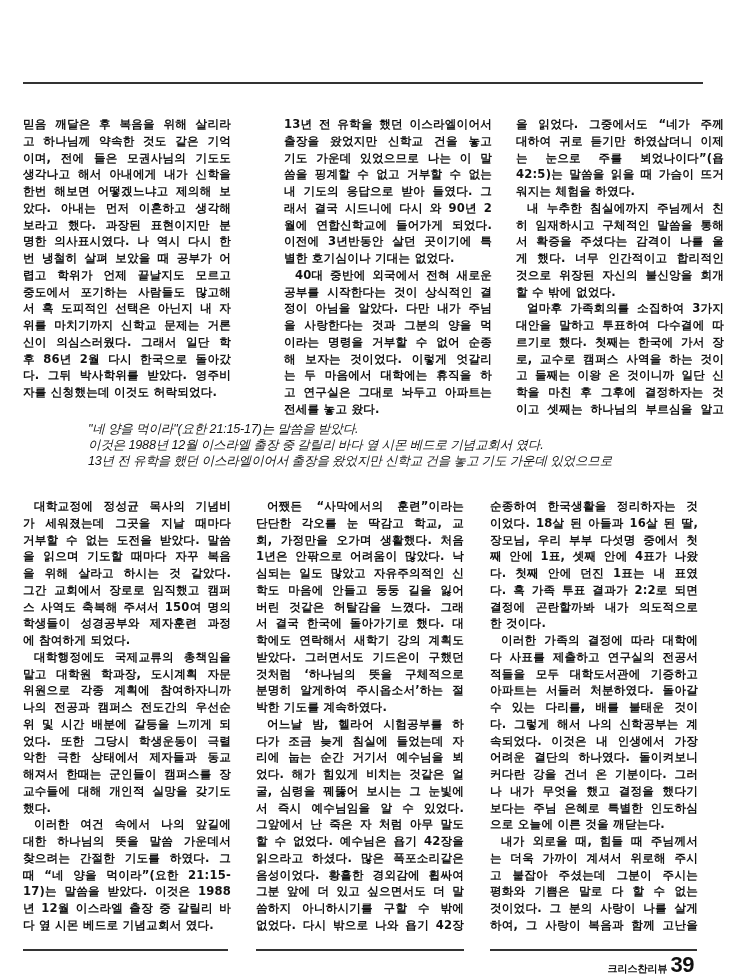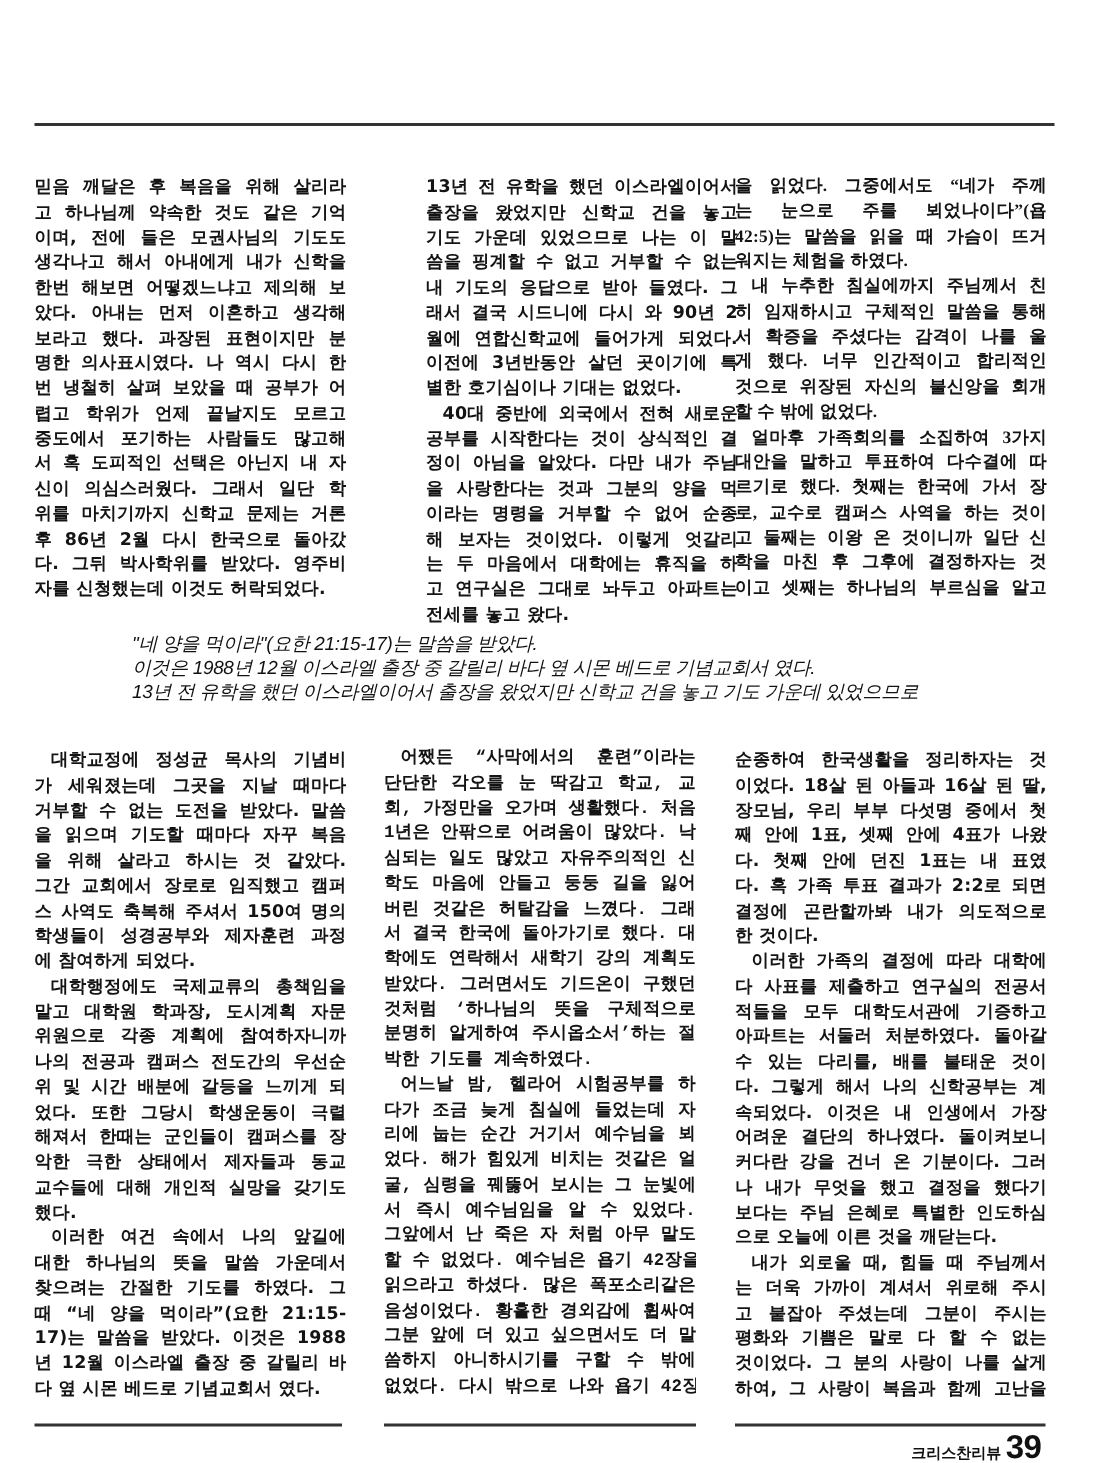--- a/index.html
+++ b/index.html
@@ -31,22 +31,22 @@
     <span class="ln">이며, 전에 들은 모권사님의 기도도</span>
     <span class="ln">생각나고 해서 아내에게 내가 신학을</span>
     <span class="ln">한번 해보면 어떻겠느냐고 제의해 보</span>
     <span class="ln">았다. 아내는 먼저 이혼하고 생각해</span>
     <span class="ln">보라고 했다. 과장된 표현이지만 분</span>
     <span class="ln">명한 의사표시였다. 나 역시 다시 한</span>
     <span class="ln">번 냉철히 살펴 보았을 때 공부가 어</span>
     <span class="ln">렵고 학위가 언제 끝날지도 모르고</span>
     <span class="ln">중도에서 포기하는 사람들도 많고해</span>
     <span class="ln">서 혹 도피적인 선택은 아닌지 내 자</span>
+    <span class="ln">위를 마치기까지 신학교 문제는 거론</span>
     <span class="ln">신이 의심스러웠다. 그래서 일단 학</span>
-    <span class="ln">위를 마치기까지 신학교 문제는 거론</span>
     <span class="ln">후 86년 2월 다시 한국으로 돌아갔</span>
     <span class="ln">다. 그뒤 박사학위를 받았다. 영주비</span>
     <span class="ln last">자를 신청했는데 이것도 허락되었다.</span>
   </div>
 <div class="col" style="left:256px; top:116px;margin-left:28px;">
     <span class="ln">13년 전 유학을 했던 이스라엘이어서</span>
     <span class="ln">출장을 왔었지만 신학교 건을 놓고</span>
     <span class="ln">기도 가운데 있었으므로 나는 이 말</span>
     <span class="ln">씀을 핑계할 수 없고 거부할 수 없는</span>
     <span class="ln">내 기도의 응답으로 받아 들였다. 그</span>
@@ -57,22 +57,23 @@
     <span class="ln indent">40대 중반에 외국에서 전혀 새로운</span>
     <span class="ln">공부를 시작한다는 것이 상식적인 결</span>
     <span class="ln">정이 아님을 알았다. 다만 내가 주님</span>
     <span class="ln">을 사랑한다는 것과 그분의 양을 먹</span>
     <span class="ln">이라는 명령을 거부할 수 없어 순종</span>
     <span class="ln">해 보자는 것이었다. 이렇게 엇갈리</span>
     <span class="ln">는 두 마음에서 대학에는 휴직을 하</span>
     <span class="ln">고 연구실은 그대로 놔두고 아파트는</span>
     <span class="ln last">전세를 놓고 왔다.</span>
   </div>
-<div class="col" style="left:490px; top:116px;font-family:Liberation Serif, serif;">
+<div class="col" style="left:516px; top:116px;">
     <span class="ln">을 읽었다. 그중에서도 “네가 주께</span>
+    <span class="ln">대하여 귀로 듣기만 하였삽더니 이제</span>
     <span class="ln">는 눈으로 주를 뵈었나이다”(욥</span>
     <span class="ln">42:5)는 말씀을 읽을 때 가슴이 뜨거</span>
     <span class="ln last">워지는 체험을 하였다.</span>
     <span class="ln indent">내 누추한 침실에까지 주님께서 친</span>
     <span class="ln">히 임재하시고 구체적인 말씀을 통해</span>
     <span class="ln">서 확증을 주셨다는 감격이 나를 울</span>
     <span class="ln">게 했다. 너무 인간적이고 합리적인</span>
     <span class="ln">것으로 위장된 자신의 불신앙을 회개</span>
     <span class="ln last">할 수 밖에 없었다.</span>
     <span class="ln indent">얼마후 가족회의를 소집하여 3가지</span>
@@ -99,33 +100,33 @@
     <span class="ln">그간 교회에서 장로로 임직했고 캠퍼</span>
     <span class="ln">스 사역도 축복해 주셔서 150여 명의</span>
     <span class="ln">학생들이 성경공부와 제자훈련 과정</span>
     <span class="ln last">에 참여하게 되었다.</span>
     <span class="ln indent">대학행정에도 국제교류의 총책임을</span>
     <span class="ln">맡고 대학원 학과장, 도시계획 자문</span>
     <span class="ln">위원으로 각종 계획에 참여하자니까</span>
     <span class="ln">나의 전공과 캠퍼스 전도간의 우선순</span>
     <span class="ln">위 및 시간 배분에 갈등을 느끼게 되</span>
     <span class="ln">었다. 또한 그당시 학생운동이 극렬</span>
+    <span class="ln">악한 극한 상태에서 제자들과 동교</span>
     <span class="ln">해져서 한때는 군인들이 캠퍼스를 장</span>
-    <span class="ln">악한 극한 상태에서 제자들과 동교</span>
     <span class="ln">교수들에 대해 개인적 실망을 갖기도</span>
     <span class="ln last">했다.</span>
     <span class="ln indent">이러한 여건 속에서 나의 앞길에</span>
     <span class="ln">대한 하나님의 뜻을 말씀 가운데서</span>
     <span class="ln">찾으려는 간절한 기도를 하였다. 그</span>
     <span class="ln">때 “네 양을 먹이라”(요한 21:15-</span>
     <span class="ln">17)는 말씀을 받았다. 이것은 1988</span>
     <span class="ln">년 12월 이스라엘 출장 중 갈릴리 바</span>
     <span class="ln last">다 옆 시몬 베드로 기념교회서 였다.</span>
   </div>
-<div class="col" style="left:256px; top:498px;font-family:Liberation Mono, monospace;">
+<div class="col" style="left:256px; top:498px;">
     <span class="ln indent">어쨌든 “사막에서의 훈련”이라는</span>
     <span class="ln">단단한 각오를 눈 딱감고 학교, 교</span>
     <span class="ln">회, 가정만을 오가며 생활했다. 처음</span>
     <span class="ln">1년은 안팎으로 어려움이 많았다. 낙</span>
     <span class="ln">심되는 일도 많았고 자유주의적인 신</span>
     <span class="ln">학도 마음에 안들고 둥둥 길을 잃어</span>
     <span class="ln">버린 것같은 허탈감을 느꼈다. 그래</span>
     <span class="ln">서 결국 한국에 돌아가기로 했다. 대</span>
     <span class="ln">학에도 연락해서 새학기 강의 계획도</span>
     <span class="ln">받았다. 그러면서도 기드온이 구했던</span>

